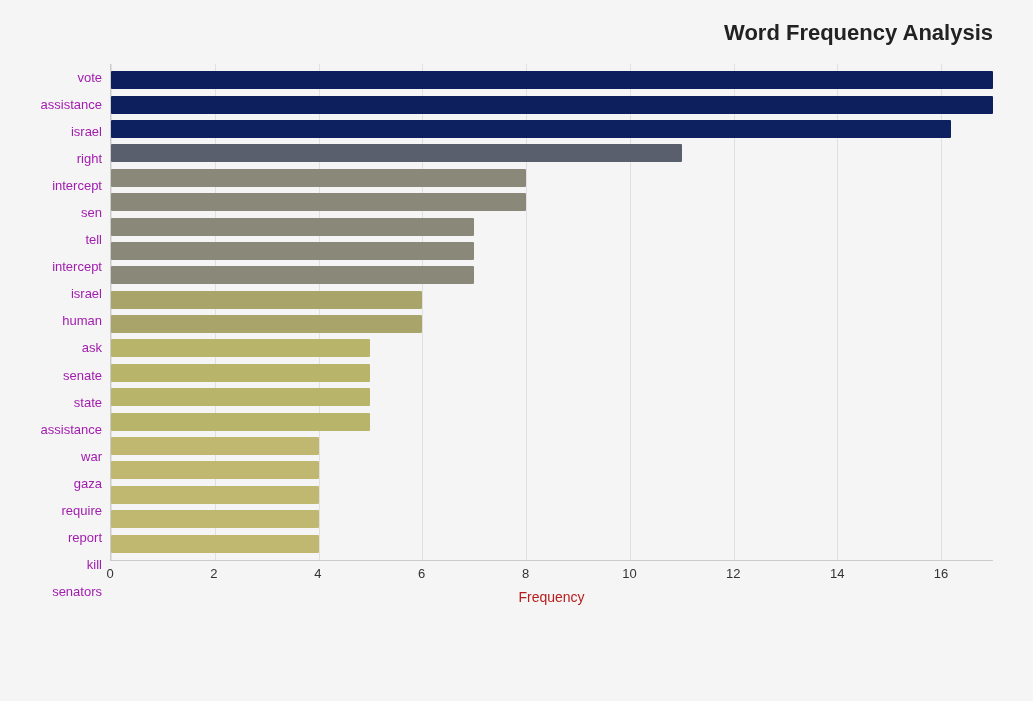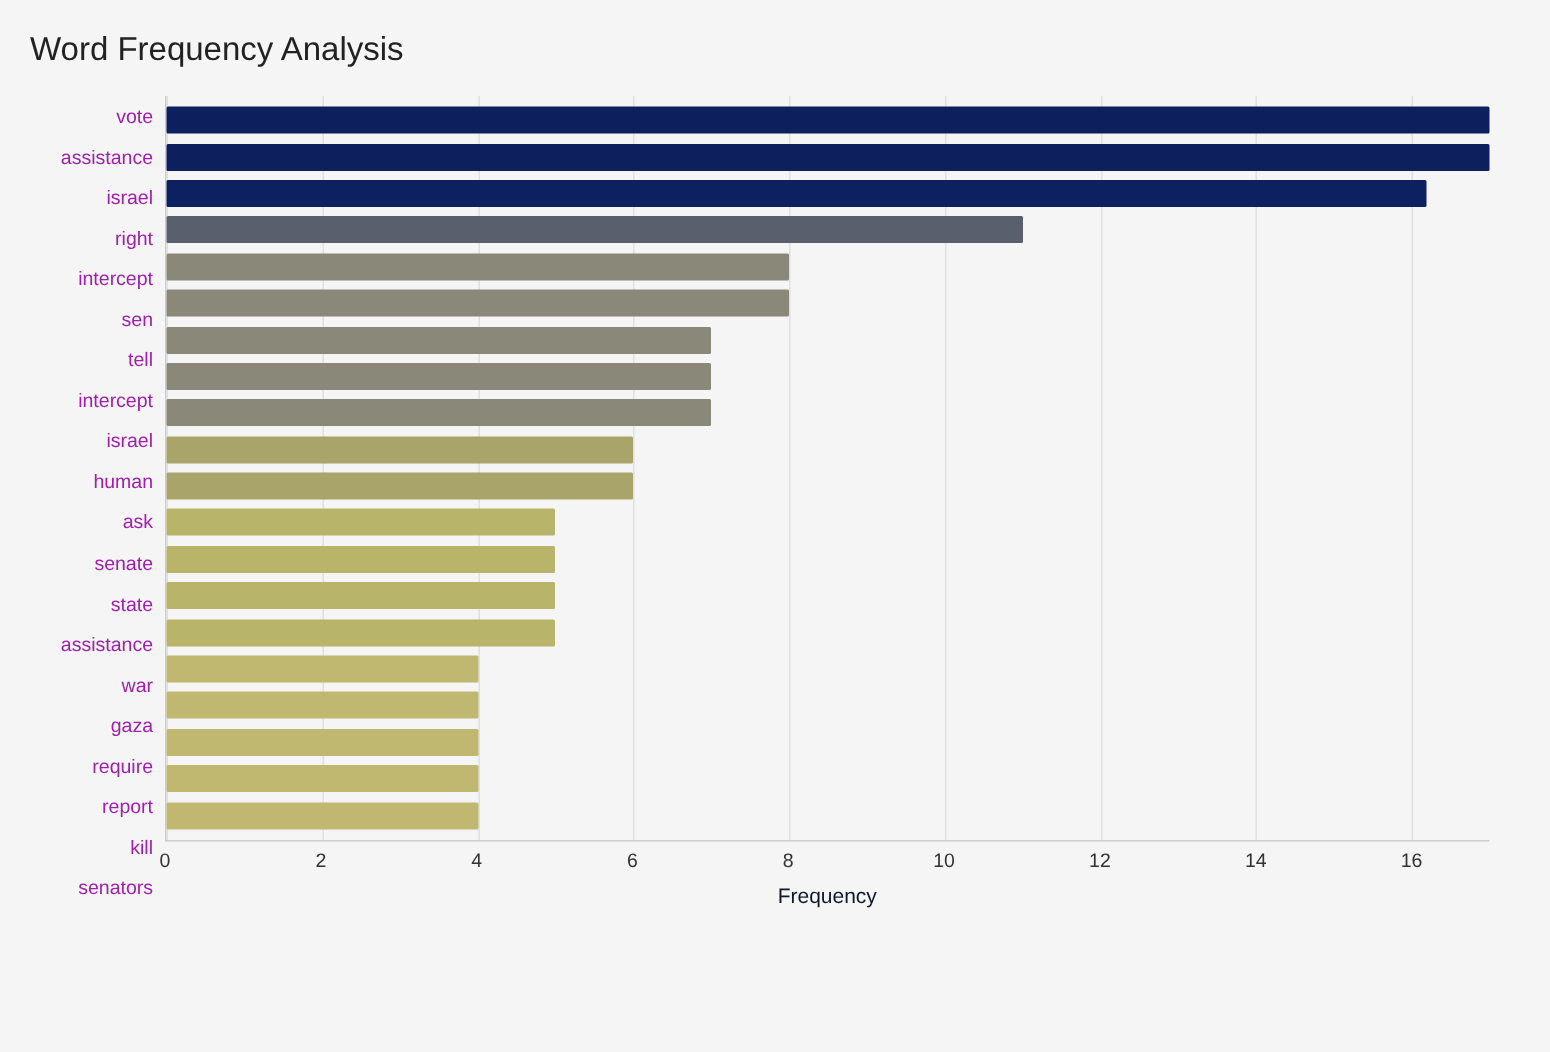--- a/index.html
+++ b/index.html
@@ -13,23 +13,23 @@
       justify-content: center;
     }
     .chart-container {
       background: #f5f5f5;
       width: 1033px;
       height: 701px;
       position: relative;
       padding: 20px 40px 80px 20px;
     }
     .chart-title {
-      text-align: left;
+      text-align: right;
       font-size: 22px;
-      font-weight: normal;
+      font-weight: bold;
       color: #222;
       margin-bottom: 18px;
     }
     .chart-area {
       display: flex;
       width: 100%;
       height: calc(100% - 60px);
     }
     .y-labels {
       display: flex;
@@ -98,21 +98,21 @@
       font-size: 13px;
       color: #333;
       text-align: center;
       width: 40px;
       margin-left: -20px;
     }
     .x-label:first-child { margin-left: 0; }
     .x-axis-title {
       text-align: center;
       font-size: 14px;
-      color: #0f172a;
+      color: #b91c1c;
       margin-top: 8px;
     }
   </style>
 </head>
 <body>
 
 <div class="chart-container">
   <div class="chart-title">Word Frequency Analysis</div>
   <div class="chart-area">
     <div class="y-labels" id="y-labels">

